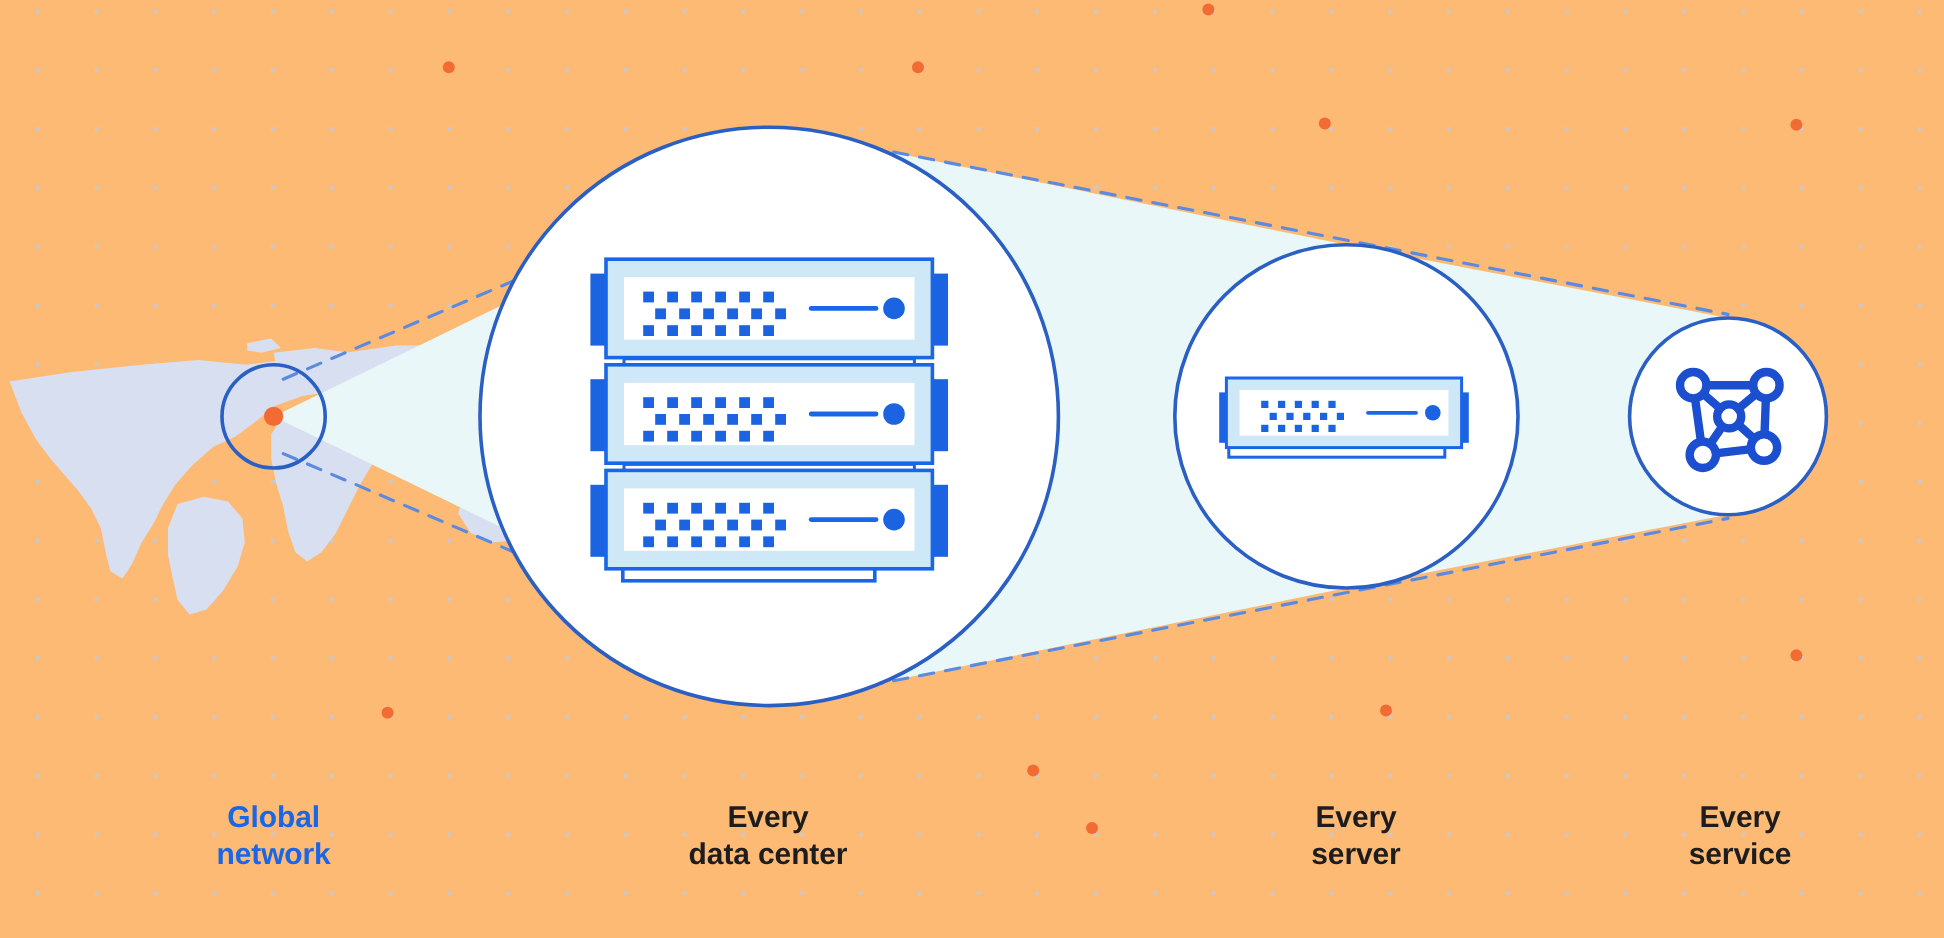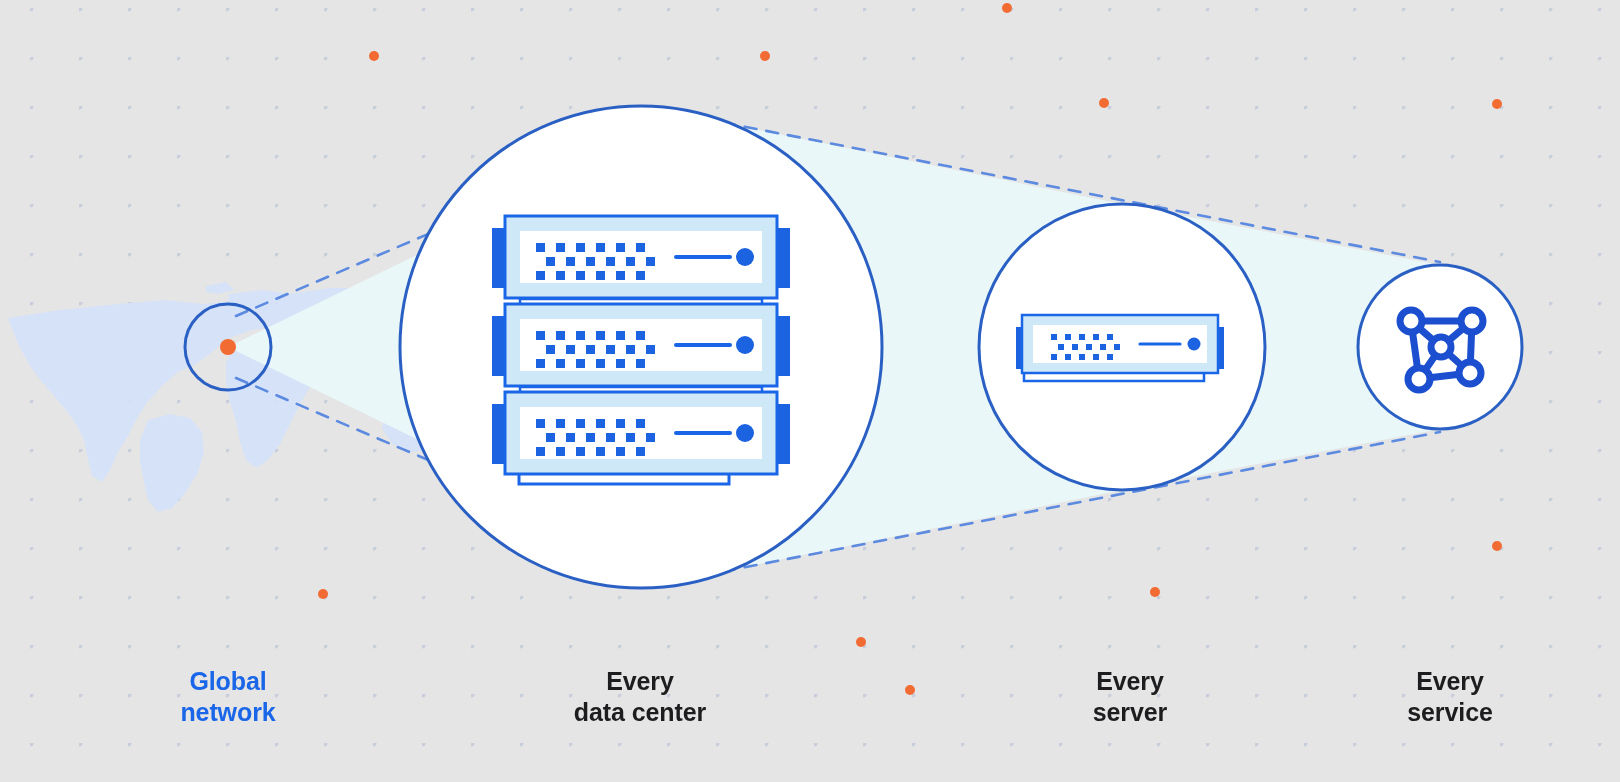--- a/index.html
+++ b/index.html
@@ -9,21 +9,21 @@
     background: #ffffff;
   }
   body {
     font-family: "Liberation Sans", "DejaVu Sans", sans-serif;
   }
   #stage {
     position: relative;
     width: 1620px;
     height: 782px;
     overflow: hidden;
-    background: #e5e5e5;
+    background: #fdba74;
   }
   #stage svg.layer {
     position: absolute;
     left: 0;
     top: 0;
     width: 1620px;
     height: 782px;
     display: block;
   }
   .caption {

